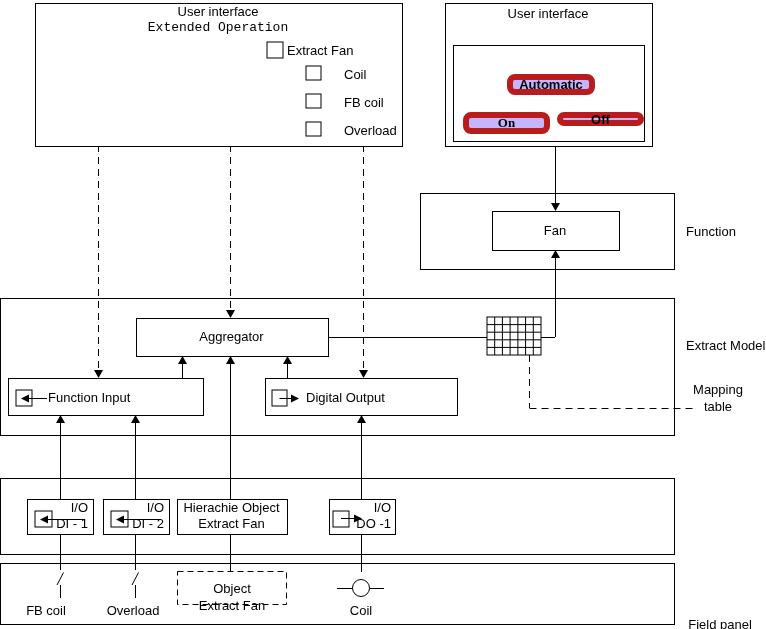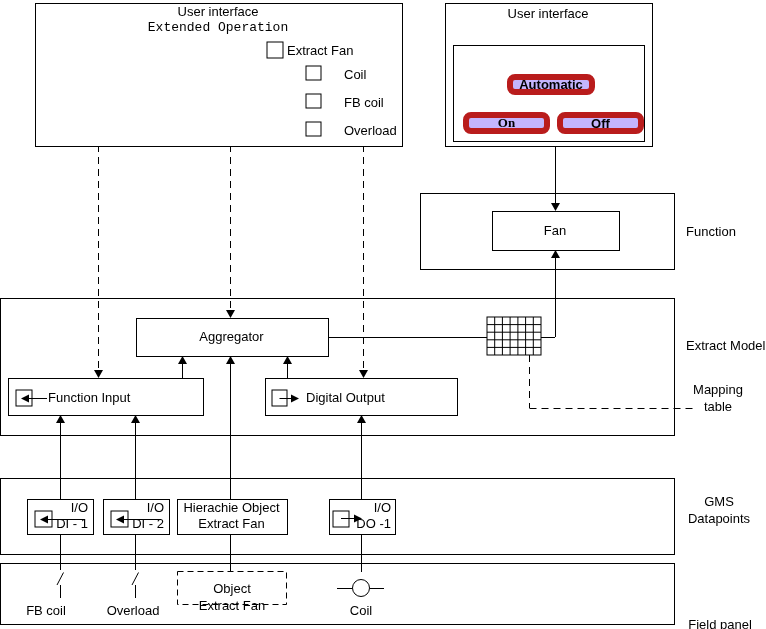--- a/index.html
+++ b/index.html
@@ -149,21 +149,21 @@
   <div class="label center" style="left:36px;top:4px;width:364px;">User interface</div>
   <div class="label center" style="left:36px;top:20px;width:364px;font-family:Liberation Mono, monospace;">Extended Operation</div>
   <div class="label" style="left:287px;top:43px;">Extract Fan</div>
   <div class="label" style="left:344px;top:67px;">Coil</div>
   <div class="label" style="left:344px;top:95px;">FB coil</div>
   <div class="label" style="left:344px;top:123px;">Overload</div>
 
   <div class="label center" style="left:446px;top:6px;width:204px;">User interface</div>
   <button class="pill" style="left:507px;top:74px;width:88px;height:21px;">Automatic</button>
   <button class="pill" style="left:463px;top:112px;width:87px;height:22px;font-family:Liberation Serif, serif;">On</button>
-  <button class="pill" style="left:557px;top:112px;width:87px;height:22px;">Off</button>
+  <button class="pill" style="left:557px;top:112px;width:87px;height:14px;">Off</button>
 
   <div class="label flexc" style="left:492px;top:211px;width:126px;height:38px;">Fan</div>
   <div class="label" style="left:686px;top:224px;">Function</div>
 
   <div class="label flexc" style="left:136px;top:318px;width:191px;height:37px;">Aggregator</div>
   <div class="label" style="left:48px;top:390px;">Function Input</div>
   <div class="label" style="left:306px;top:390px;">Digital Output</div>
   <div class="label" style="left:686px;top:338px;">Extract Model</div>
   <div class="label center twoLine" style="left:686px;top:381px;width:64px;">
     <div>Mapping</div>
@@ -179,24 +179,20 @@
     <div>DI - 2</div>
   </div>
   <div class="gmsTxt center" style="left:177px;top:500px;width:109px;text-align:center;">
     <div>Hierachie Object</div>
     <div>Extract Fan</div>
   </div>
   <div class="gmsTxt" style="left:329px;top:500px;width:62px;">
     <div>I/O</div>
     <div>DO -1</div>
   </div>
-  <div class="label center twoLine" style="left:676px;top:493px;width:86px;">
-    <div>GMS</div>
-    <div>Datapoints</div>
-  </div>
 
   <div class="label center twoLine" style="left:179px;top:572px;width:106px;margin-top:8px;">
     <div>Object</div>
     <div>Extract Fan</div>
   </div>
   <div class="label center" style="left:20px;top:603px;width:52px;">FB coil</div>
   <div class="label center" style="left:103px;top:603px;width:60px;">Overload</div>
   <div class="label center" style="left:340px;top:603px;width:42px;">Coil</div>
   <div class="label center twoLine" style="left:676px;top:578px;width:88px;margin-top:38px;">
     <div>Field panel</div>

